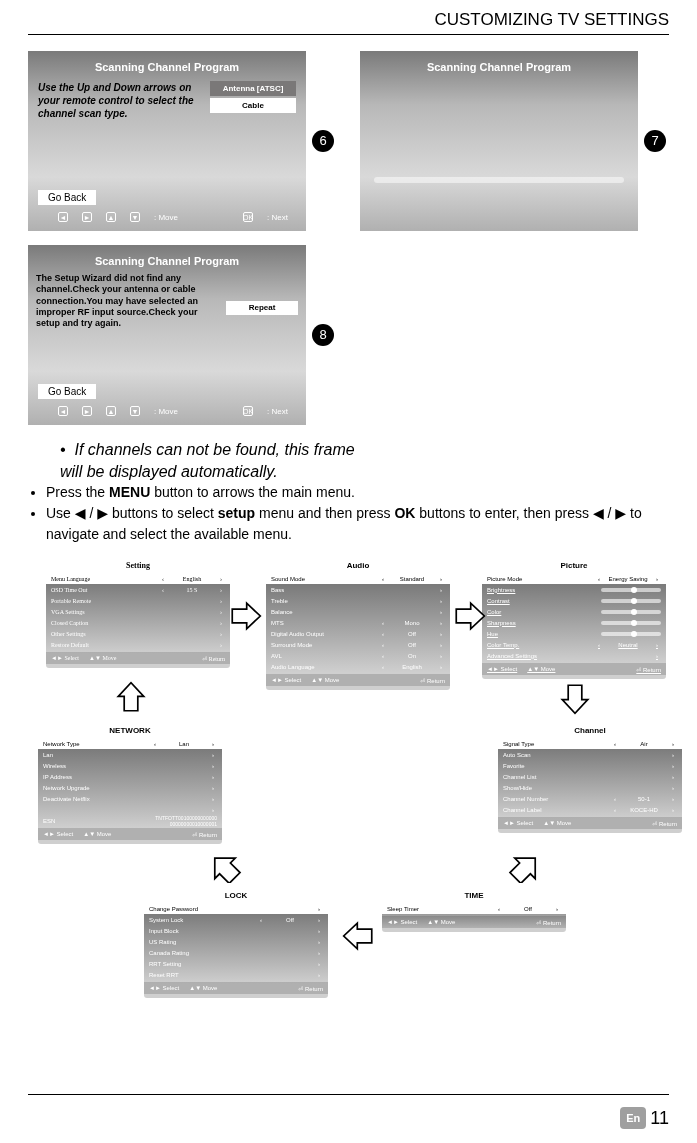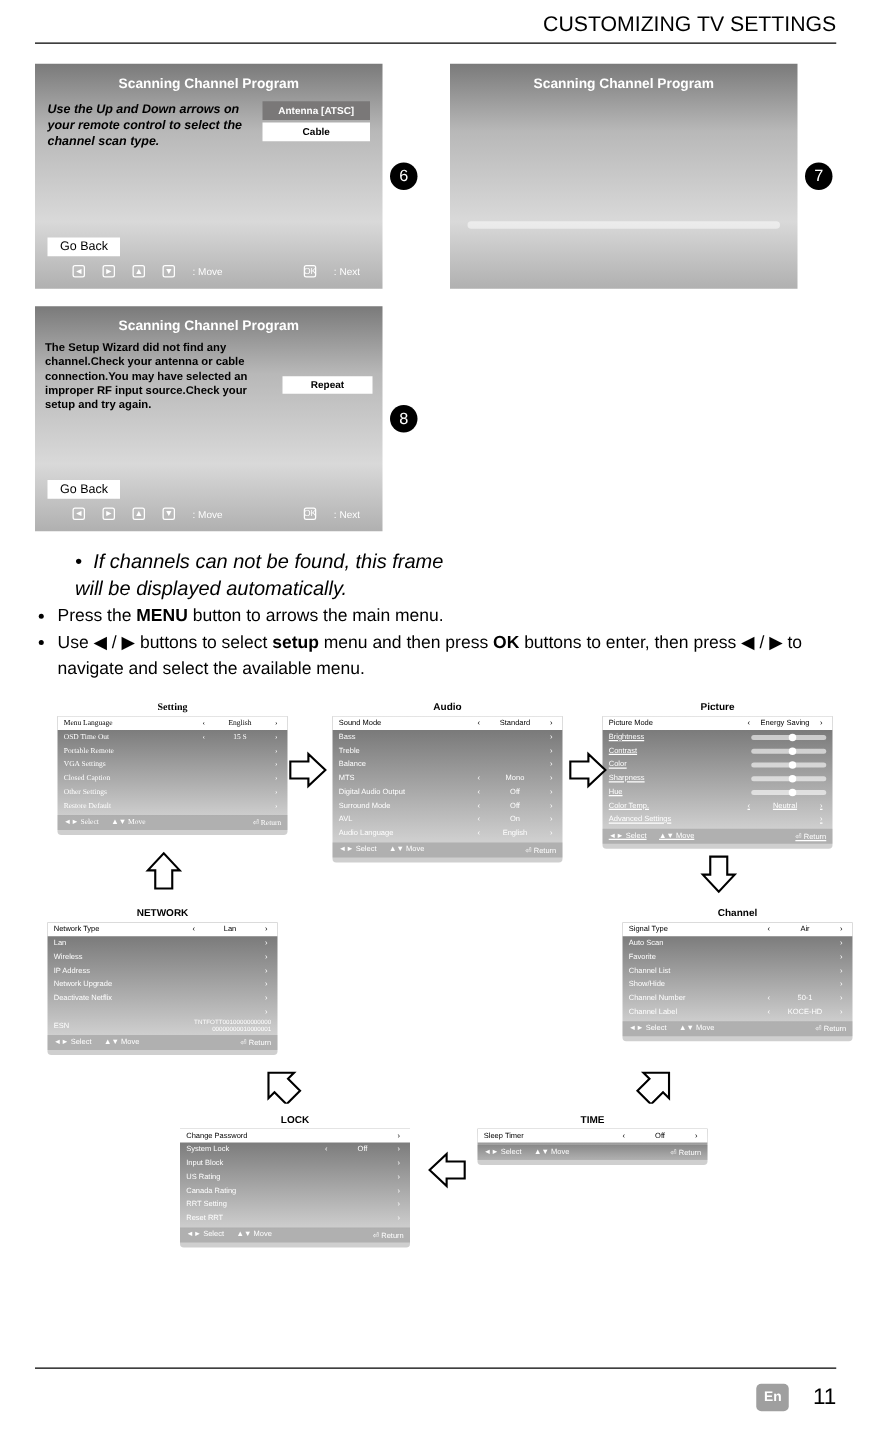--- a/index.html
+++ b/index.html
@@ -45,21 +45,21 @@
   .row .val { width:50px; text-align:center; }
   .row .chev { width:8px; text-align:center; }
   .slider { width:60px; height:4px; background:rgba(255,255,255,0.6); position:relative; border-radius:2px; }
   .slider::after { content:""; position:absolute; left:50%; top:-1px; width:6px; height:6px; border-radius:50%; background:#fff; }
   .pfoot { display:flex; gap:10px; height:12px; align-items:center; padding:0 5px; font-size:6px; background:rgba(0,0,0,0.15); margin-top:2px;}
   .pfoot span { display:flex; align-items:center; gap:2px; }
 
   .big-arrow { position:absolute; width:34px; height:34px; }
 
   .hr-bottom { position:absolute; bottom:48px; left:28px; right:28px; border-top:1px solid #000; }
-  .page-num { position:absolute; bottom:14px; right:28px; font-size:18px; display:flex; align-items:flex-start; gap:19px;padding-left:44px; }
+  .page-num { position:absolute; bottom:14px; right:28px; font-size:18px; display:flex; align-items:center; gap:4px;padding-left:44px; }
   .en-badge { width:26px; height:22px; border-radius:4px; background:#9f9f9f; color:#fff; font-size:11px; display:flex; align-items:center; justify-content:center; font-weight:bold; }
 </style>
 </head>
 <body>
 
 <div class="page">
   <div class="header">CUSTOMIZING TV SETTINGS</div>
 
   <div class="thumb-row">
     <div class="thumb-wrap">

